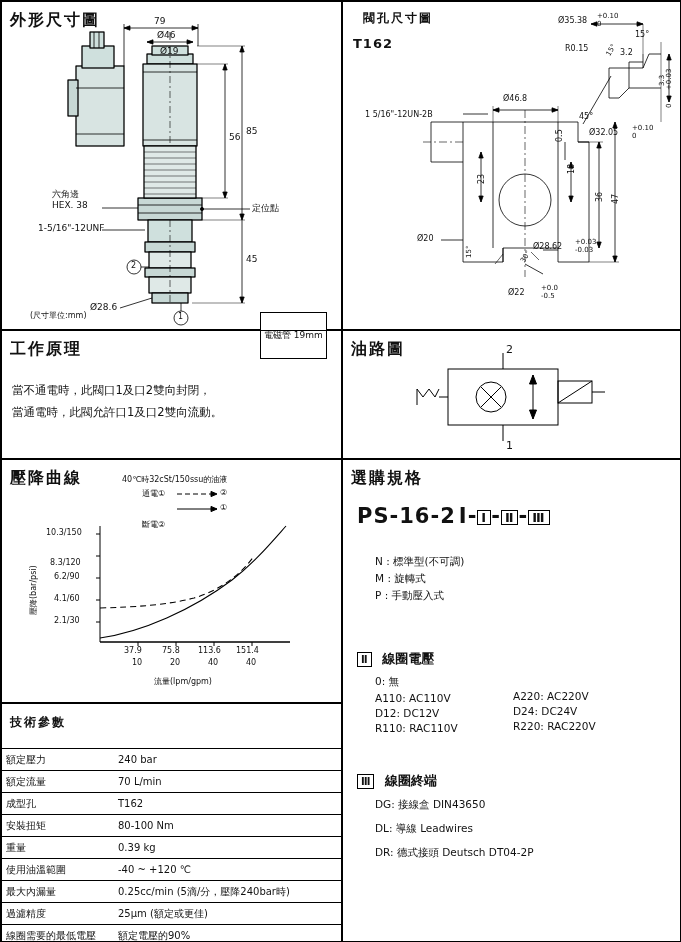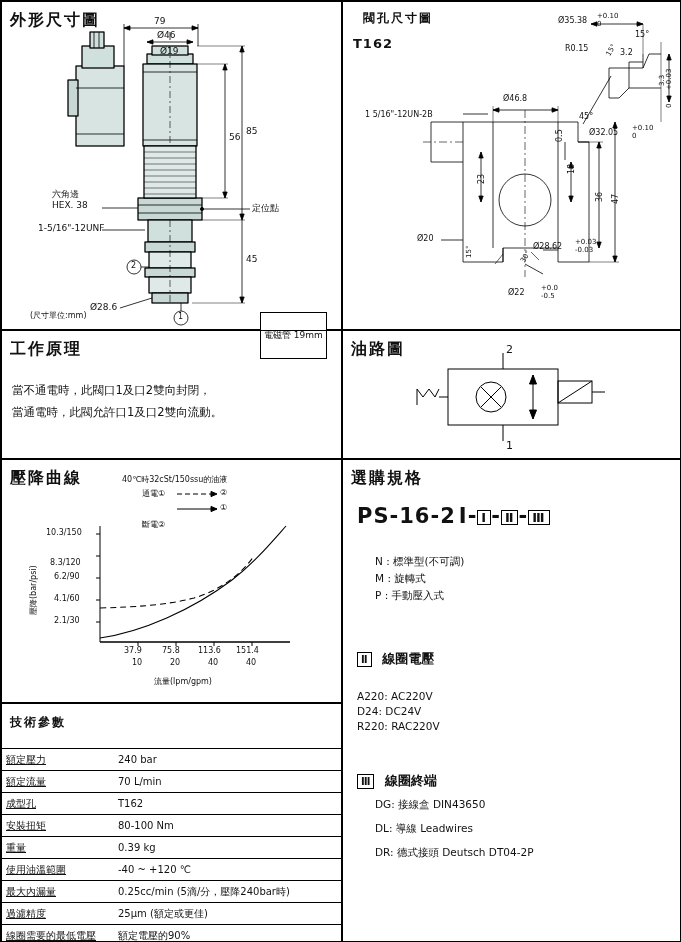--- a/index.html
+++ b/index.html
@@ -10,21 +10,21 @@
   .lbl{position:absolute;font-size:9px;white-space:nowrap;}
   .lbl.s8{font-size:8px;}
   .lbl.s7{font-size:7px;}
   .lbl.b{font-weight:bold;}
   .boxed{position:absolute;border:1px solid #000;font-size:9px;padding:16px 3px;white-space:nowrap;background:#fff;}
   svg{position:absolute;left:0;top:0;overflow:visible;}
   
   table.spec{border-collapse:collapse;width:100%;font-size:10px;}
   table.spec td{border-top:1px solid #000;padding:2px 4px;height:17px;vertical-align:middle;}
   table.spec tr:first-child td{border-top:1px solid #000;}
-  table.spec td.k{width:104px;text-decoration:underline;}
+  table.spec td.k{width:104px;}
   
   .romanbox{display:inline-block;border:1px solid #000;padding:0 3px;font-size:10px;line-height:13px;vertical-align:middle;}
   .opthead{font-size:13px;font-weight:bold;}
   .optline{font-size:10.5px;margin:3px 0 3px 18px;}
   .twocol{display:flex;}
   .twocol>div{width:50%;}
 </style>
 </head>
 <body>
 
@@ -371,20 +371,26 @@
       <div class="optline">P : 手動壓入式</div>
     </div>
 
     <div style="position:absolute;left:14px;top:190px;width:312px;">
       <div class="opthead">
         <span class="romanbox">Ⅱ</span>
         <span style="margin-left:6px;text-align:right;">線圈電壓</span>
       </div>
       <div class="twocol" style="margin-top:4px;">
         <div>
+          <div class="optline">0:  無</div>
+          <div class="optline">A110:  AC110V</div>
+          <div class="optline">D12:  DC12V</div>
+          <div class="optline">R110:  RAC110V</div>
+        </div>
+        <div>
           <div class="optline" style="margin-left:0;">&nbsp;</div>
           <div class="optline" style="margin-left:0;">A220:  AC220V</div>
           <div class="optline" style="margin-left:0;">D24:  DC24V</div>
           <div class="optline" style="margin-left:0;">R220:  RAC220V</div>
         </div>
       </div>
     </div>
 
     <div style="position:absolute;left:14px;top:312px;width:312px;">
       <div class="opthead">

